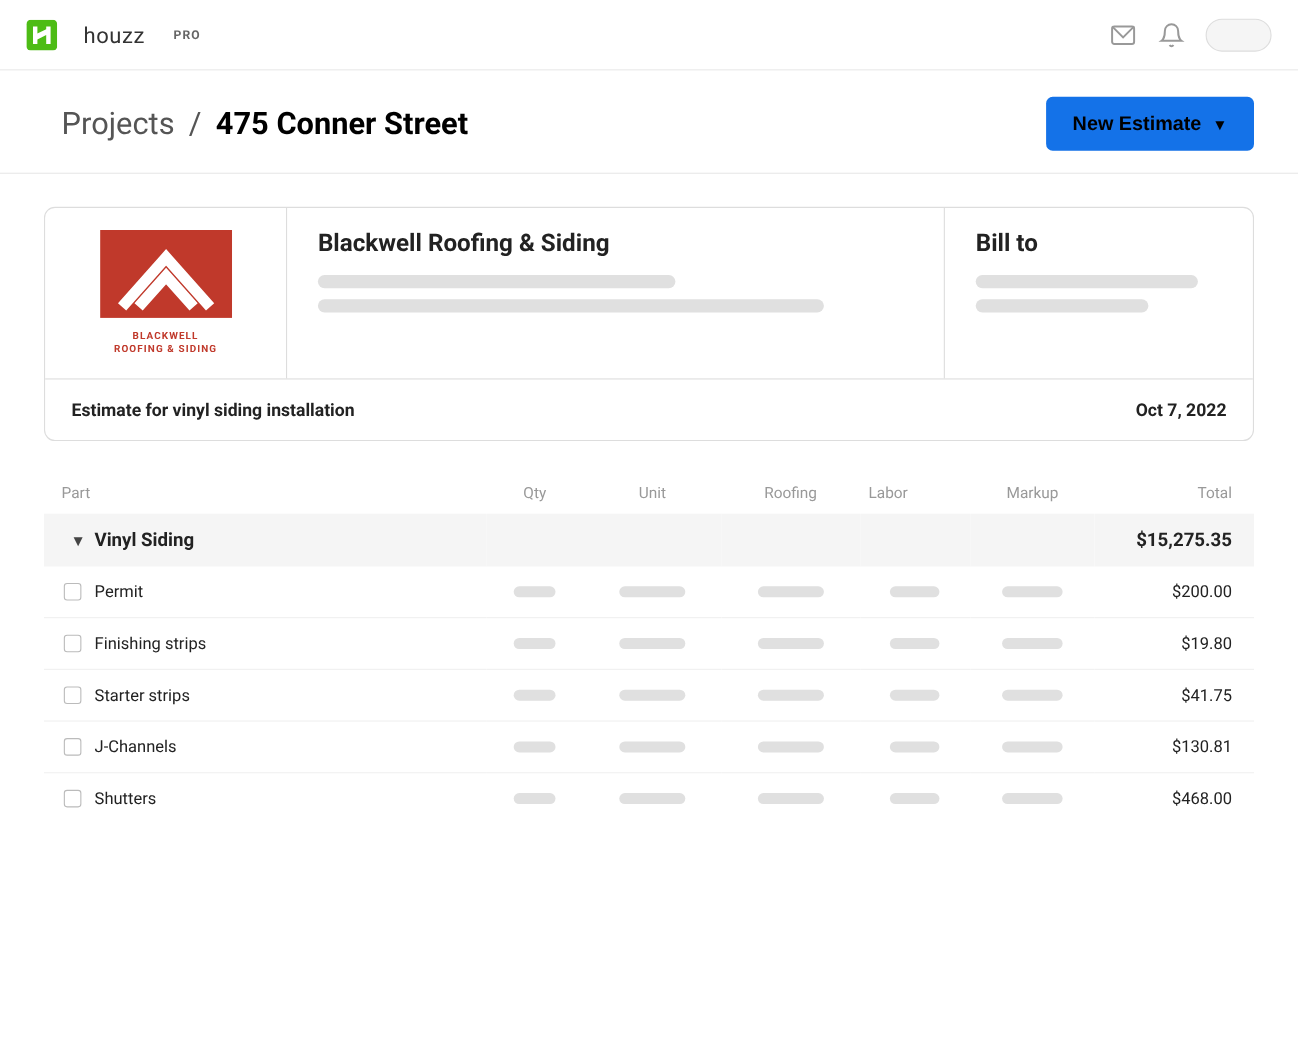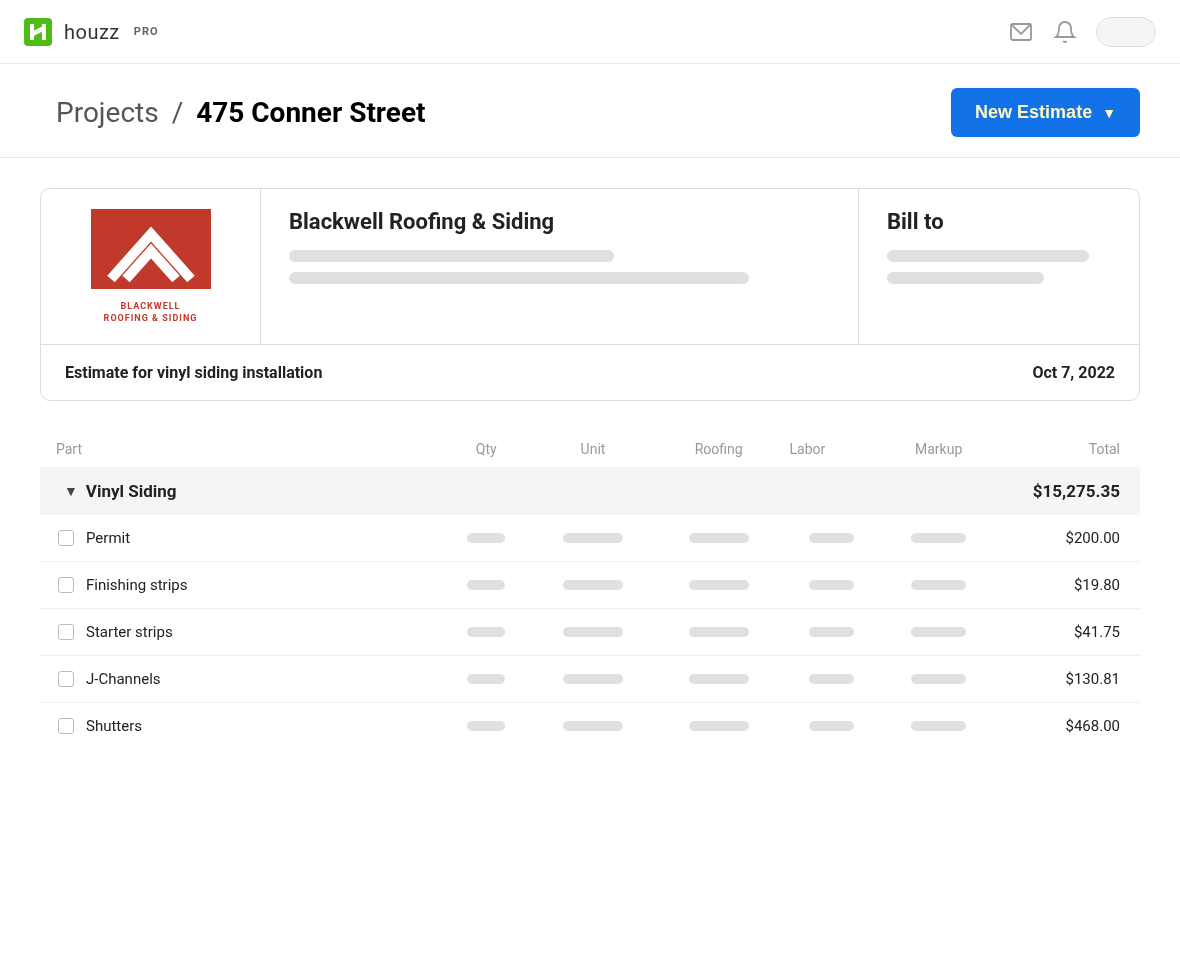--- a/index.html
+++ b/index.html
@@ -17,21 +17,21 @@
       align-items: center;
       justify-content: space-between;
       padding: 0 24px;
       height: 64px;
       border-bottom: 1px solid #e8e8e8;
       background: #fff;
     }
     .logo-area {
       display: flex;
       align-items: center;
-      gap: 12px;
+      gap: 24px;
     }
     .logo-icon {
       width: 28px;
       height: 28px;
     }
     .logo-text {
       font-size: 20px;
       font-weight: 400;
       color: #333;
       letter-spacing: 0.5px;
@@ -90,21 +90,21 @@
     }
     .breadcrumb-current {
       font-weight: 700;
       color: #000000;
     }
     .new-estimate-btn {
       display: flex;
       align-items: center;
       gap: 10px;
       background: #1472e8;
-      color: #fef9c3;
+      color: #000000;
       border: none;
       border-radius: 6px;
       padding: 14px 24px;
       font-size: 18px;
       font-weight: 600;
       cursor: pointer;
     }
     .new-estimate-btn .chevron {
       font-size: 14px;
     }

